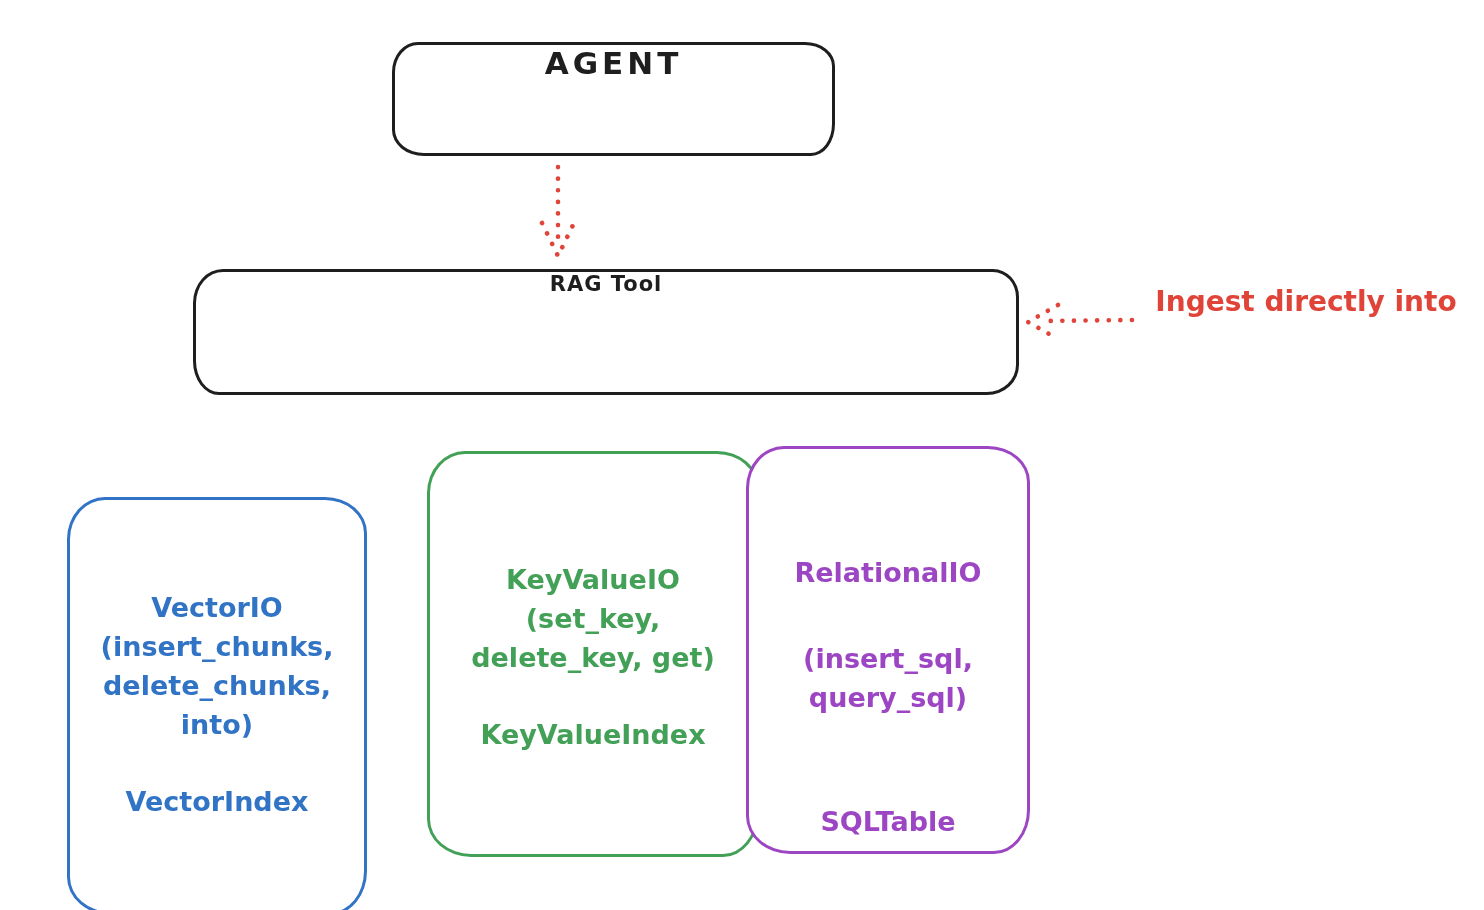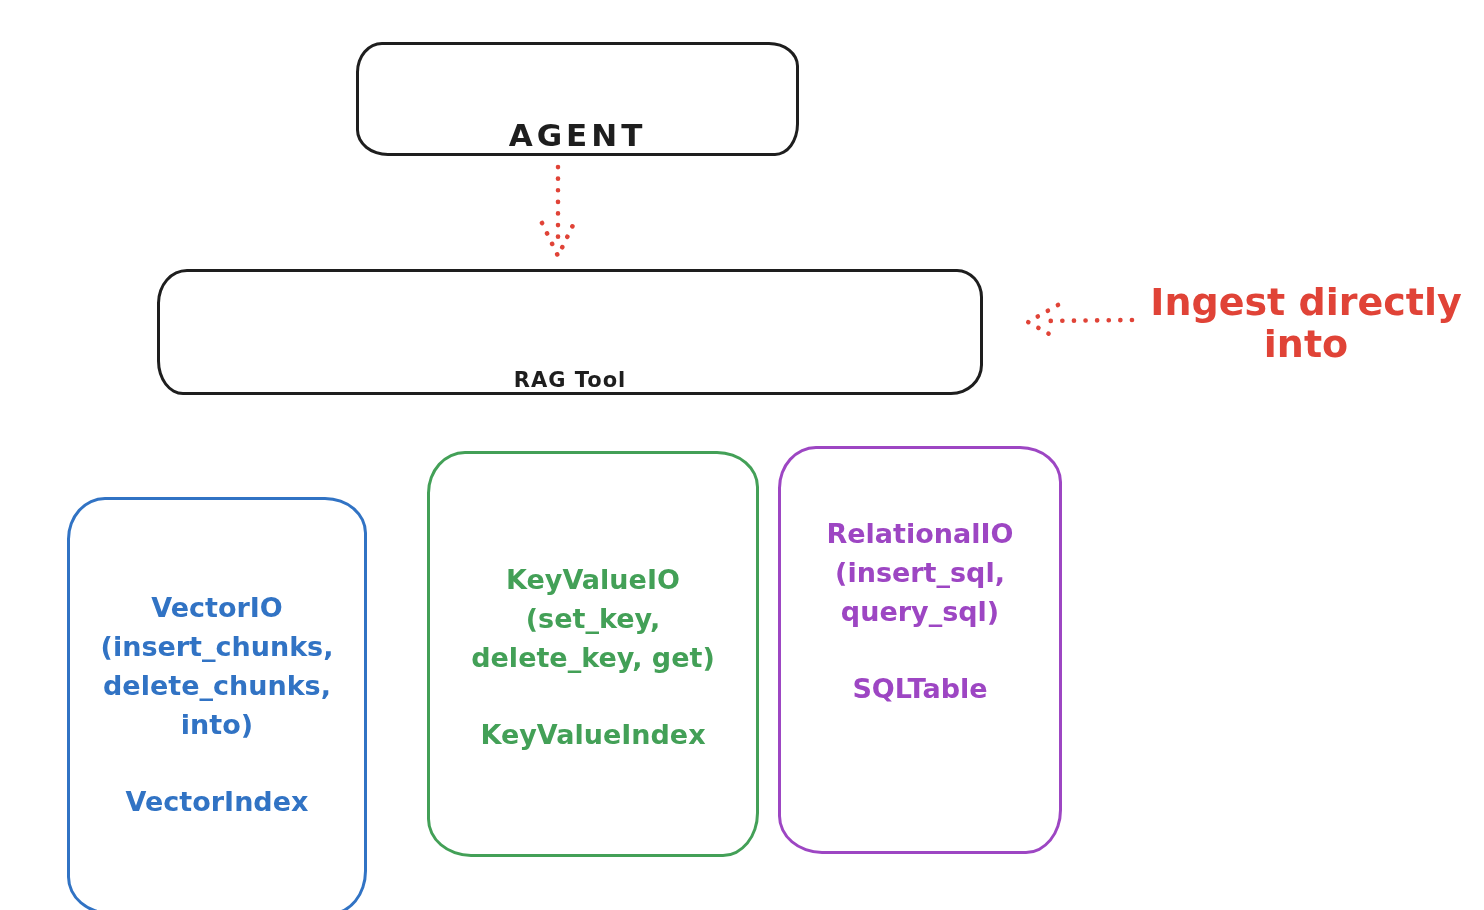--- a/index.html
+++ b/index.html
@@ -14,23 +14,24 @@
     background: #ffffff;
     overflow: hidden;
   }
 
   
   .node {
     position: absolute;
     border: 3px solid currentColor;
     background: #ffffff;
     display: flex;
-    align-items: flex-end;
+    align-items: flex-start;
     justify-content: center;
     box-sizing: border-box;
+    margin-left: 36px;
   }
   .node-label {
     font-weight: bold;
     color: inherit;
     white-space: nowrap;
   }
   .agent-node {
     left: 356px; top: 42px;
     width: 443px; height: 114px;
     border-radius: 26px 30px 24px 32px / 30px 24px 32px 26px;
@@ -42,21 +43,21 @@
     border-radius: 30px 26px 32px 26px / 34px 28px 30px 34px;
   }
   .rag-node .node-label { font-size: 21px; letter-spacing: 1px; }
 
   
   .annotation {
     position: absolute;
     left: 1128px; top: 281px;
     width: 356px;
     text-align: center;
-    font-size: 38px;
+    font-size: 28px;
     font-weight: bold;
     line-height: 42px;
   }
   .annotation span { display: block; }
 
   
   .arrows {
     position: absolute;
     left: 0; top: 0;
     width: 1484px; height: 910px;
@@ -124,19 +125,19 @@
     <div class="box-methods">(insert_chunks, delete_chunks, into)</div>
     <div class="box-index">VectorIndex</div>
   </div>
 
   <div class="storage-box" style="left: 427px; top: 451px; width: 332px; height: 406px; padding-top: 106px; color: rgb(67, 160, 87);">
     <div class="box-title">KeyValueIO</div>
     <div class="box-methods">(set_key, delete_key, get)</div>
     <div class="box-index">KeyValueIndex</div>
   </div>
 
-  <div class="storage-box" style="left: 778px; top: 446px; width: 284px; height: 408px; padding-top: 65px; color: rgb(157, 70, 195);">
+  <div class="storage-box" style="left: 746px; top: 446px; width: 284px; height: 408px; padding-top: 104px; color: rgb(157, 70, 195); gap: 47px;">
     <div class="box-title">RelationalIO</div>
     <div class="box-methods">(insert_sql, query_sql)</div>
     <div class="box-index">SQLTable</div>
   </div>
 
 </div>
 
 </body></html>

